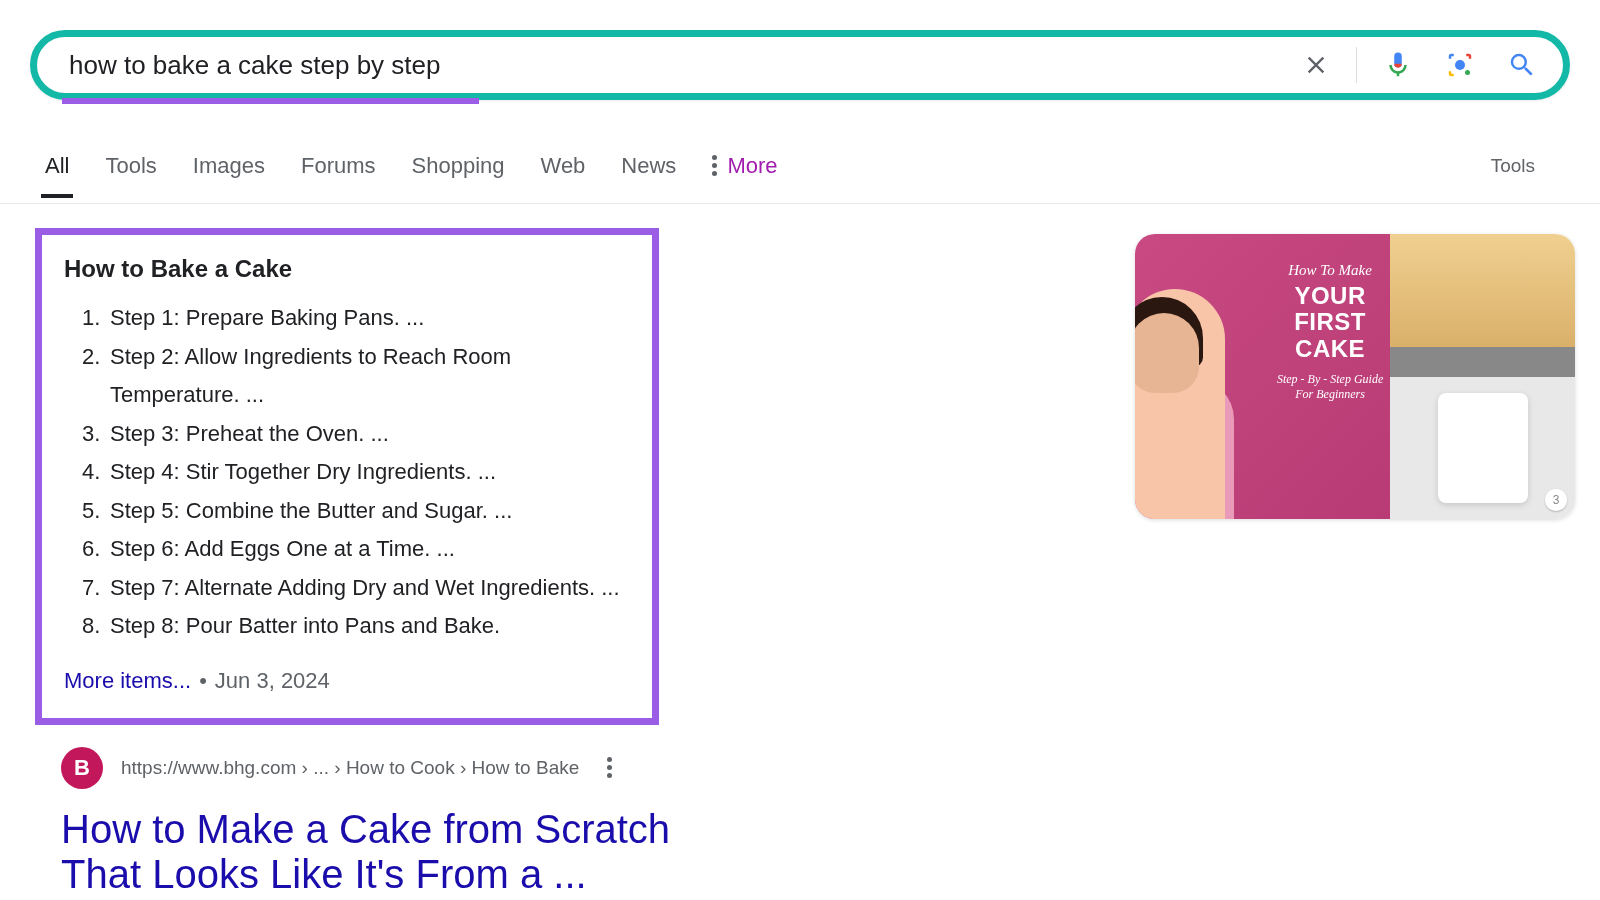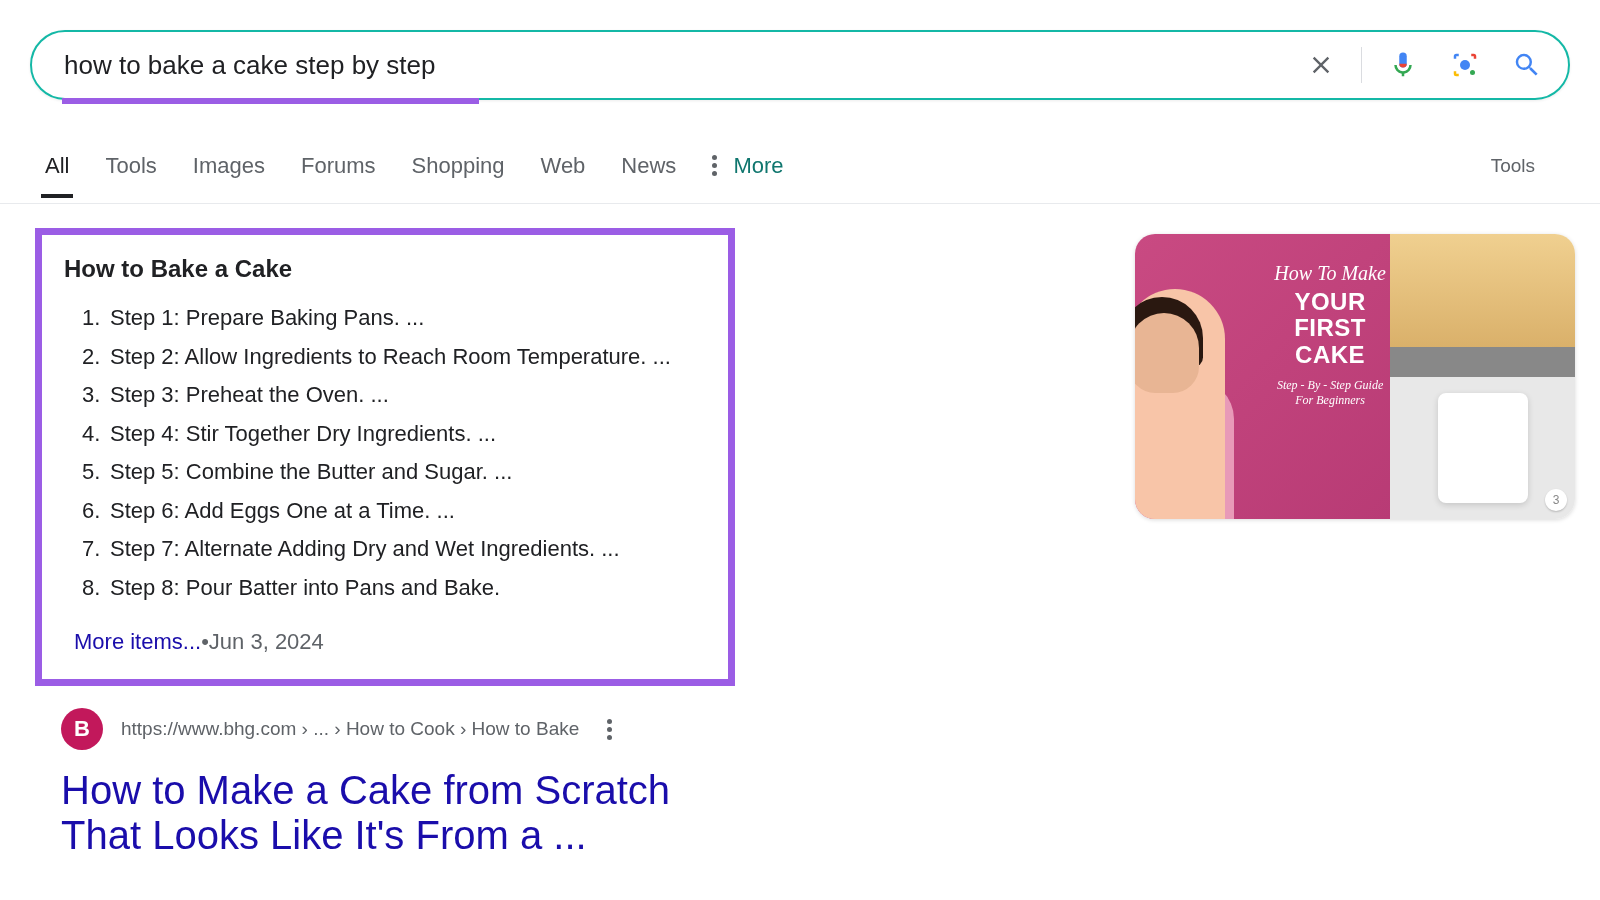--- a/index.html
+++ b/index.html
@@ -12,21 +12,21 @@
       background: #fff;
       width: 1600px;
       height: 900px;
       overflow: hidden;
     }
     .search-bar-container {
       padding: 30px 30px 0 30px;
     }
     .search-bar {
       display: flex;
-      border: 2px solid #14b8a6;
+      border: 7px solid #14b8a6;
       border-radius: 36px;
       height: 70px;
       padding: 0 20px 0 32px;
       box-shadow: 0 1px 3px rgba(0,0,0,0.08);
     }
     .search-input {
       flex: 1;
       border: none;
       outline: none;
       font-size: 26px;
@@ -88,22 +88,22 @@
       position: absolute;
       bottom: -1px;
       left: -4px;
       right: -4px;
       height: 4px;
       background: #202124;
     }
     .more-tab {
       display: flex;
       align-items: center;
-      gap: 16px;
-      color: #0f766e;
+      gap: 10px;
+      color: #a21caf;
       font-size: 22px;
       padding-bottom: 18px;
       cursor: pointer;
     }
     .tabs-right {
       margin-left: auto;
       color: #5f6368;
       font-size: 19px;
       cursor: pointer;
       padding-bottom: 18px;
@@ -113,21 +113,21 @@
       display: flex;
       padding: 24px 0 0 35px;
       gap: 380px;
     }
     .main-col {
       width: 720px;
     }
     .featured-snippet {
       border: 7px solid #9b5de5;
       padding: 20px 22px 24px 22px;
-      width: 700px;
+      width: 624px;
     }
     .snippet-title {
       font-size: 24px;
       font-weight: 700;
       color: #202124;
       margin-bottom: 16px;
     }
     .steps-list {
       list-style: none;
       padding-left: 18px;
@@ -137,24 +137,23 @@
       color: #202124;
       line-height: 1.75;
       display: flex;
     }
     .step-num {
       min-width: 28px;
     }
     .snippet-footer {
       display: flex;
       align-items: flex-end;
-      gap: 0;
+      gap: 8px;
       margin-top: 22px;
       font-size: 22px;
-      margin-left: 10px;
     }
     .more-items-link {
       color: #1a0dab;
       cursor: pointer;
     }
     .snippet-dot {
       color: #5f6368;
     }
     .snippet-date {
       color: #5f6368;
@@ -262,21 +261,21 @@
     }
     .thumb-text {
       position: absolute;
       left: 135px;
       top: 28px;
       color: #fff;
       text-align: center;
     }
     .thumb-pretitle {
       font-family: cursive;
-      font-size: 20px;
+      font-size: 15px;
       font-style: italic;
       margin-bottom: 4px;
     }
     .thumb-maintitle {
       font-size: 24px;
       font-weight: 900;
       line-height: 1.1;
       letter-spacing: 0.5px;
     }
     .thumb-subtitle {

